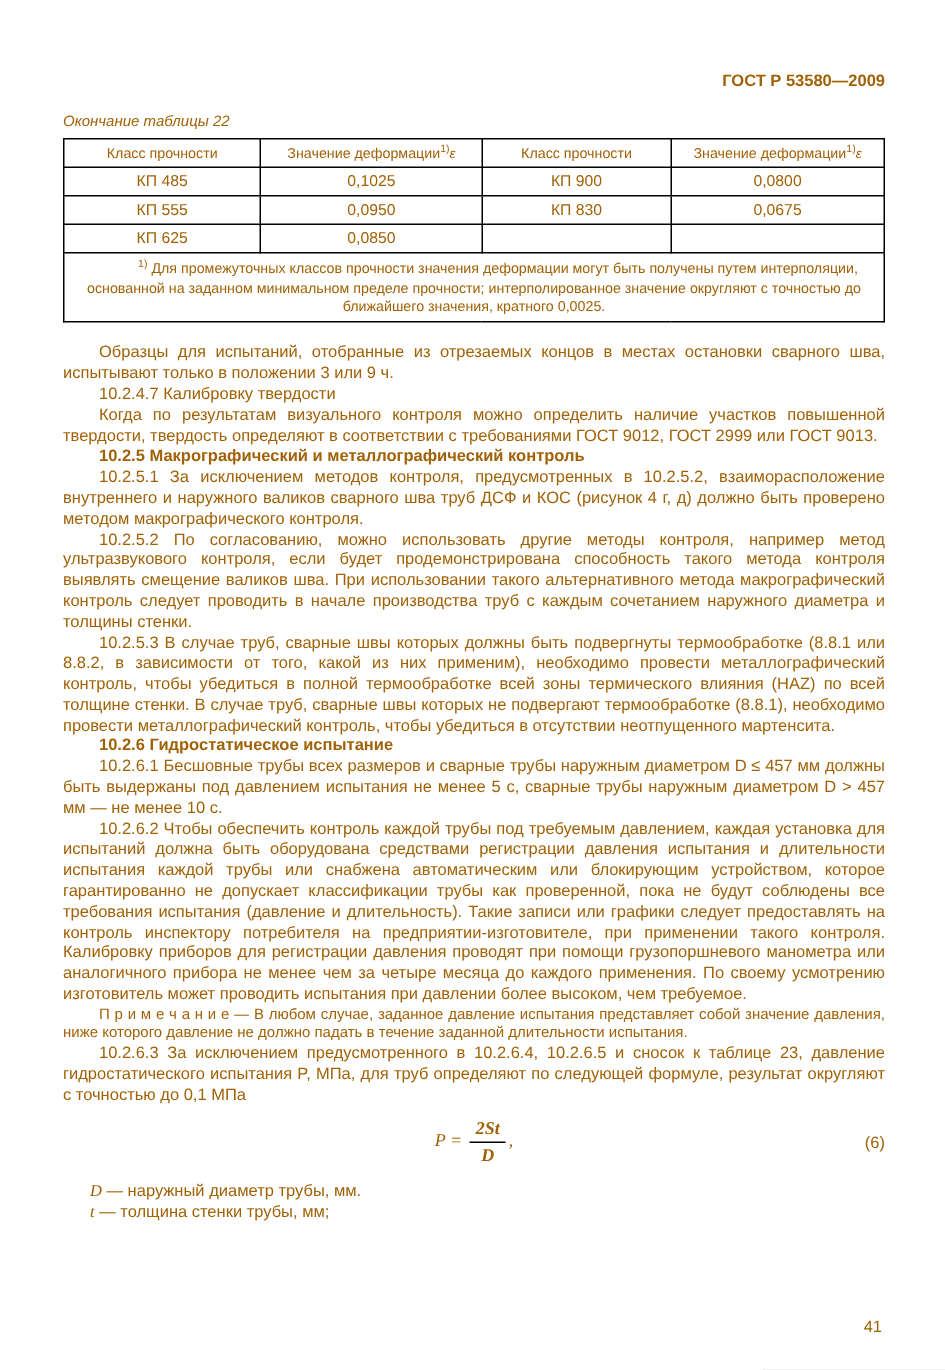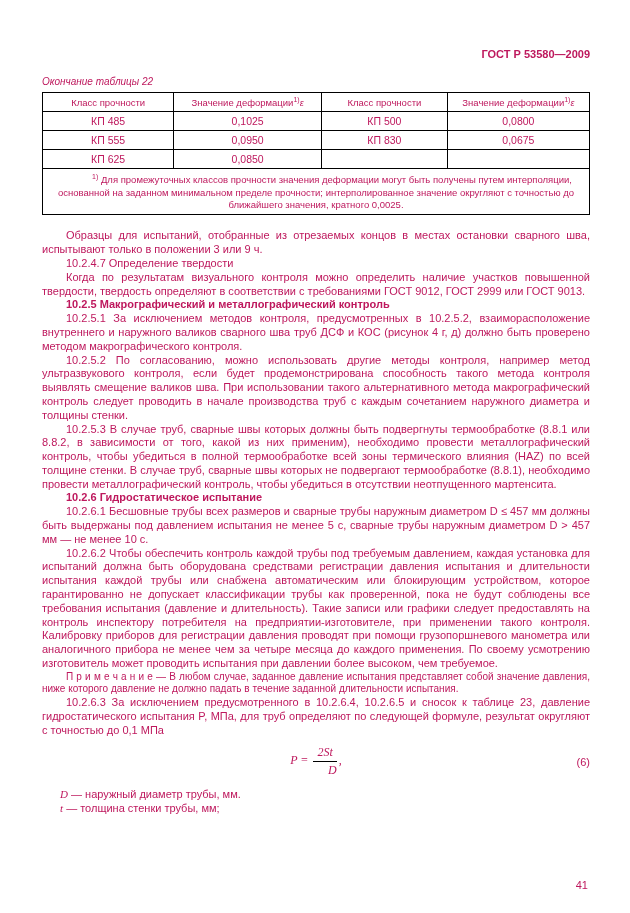--- a/index.html
+++ b/index.html
@@ -3,21 +3,21 @@
 <meta charset="utf-8">
 <style>
   * { margin: 0; padding: 0; box-sizing: border-box; }
   html, body { background: #e8e8e8; }
   .page {
     position: relative;
     width: 630px;
     height: 913px;
     background: #ffffff;
     font-family: "Liberation Sans", sans-serif;
-    color: #be185d;
+    color: #a16207;
     overflow: hidden;
   }
   .content {
     position: absolute;
     left: 42px;
     top: 48px;
     width: 548px;
   }
   .doc-header {
     text-align: right;
@@ -71,23 +71,24 @@
   }
   .formula-row {
     position: relative;
     margin: 8px 0 10px 0;
     text-align: center;
     font-size: 12px;
   }
   .formula { display: inline-block; font-style: italic; font-family: "Liberation Serif", serif; }
   .frac {
     display: inline-block;
-    text-align: right;
+    text-align: center;
     vertical-align: middle;
     margin: 0 2px;
+    font-weight: bold;
   }
   .frac .num { display: block; border-bottom: 1px solid #000; padding: 0 4px 1px 4px; }
   .frac .den { display: block; padding-top: 1px; }
   .eq-number {
     position: absolute;
     right: 0;
     top: 50%;
     transform: translateY(-50%);
     font-style: normal;
     font-size: 11px;
@@ -124,21 +125,21 @@
       <tbody>
           <tr>
         <th><span>Класс прочности</span></th>
         <th><span>Значение деформации</span><sup>1)</sup><span class="eps">ε</span></th>
         <th><span>Класс прочности</span></th>
         <th><span>Значение деформации</span><sup>1)</sup><span class="eps">ε</span></th>
       </tr>
       <tr>
         <td>КП 485</td>
         <td>0,1025</td>
-        <td>КП 500</td>
+        <td>КП 900</td>
         <td>0,0800</td>
       </tr>
       <tr>
         <td>КП 555</td>
         <td>0,0950</td>
         <td>КП 830</td>
         <td>0,0675</td>
       </tr>
       <tr>
         <td>КП 625</td>
@@ -147,21 +148,21 @@
         <td></td>
       </tr>
       <tr>
         <td class="footnote-cell" colspan="4"><span class="fn-indent"></span><sup>1)</sup><span class="fn-body"> Для промежуточных классов прочности значения деформации могут быть получены путем интерполяции, основанной на заданном минимальном пределе прочности; интерполированное значение округляют с точностью до ближайшего значения, кратного 0,0025.</span></td>
       </tr>
     </tbody>
       </table>
 
     <div class="body-text">
       <p>Образцы для испытаний, отобранные из отрезаемых концов в местах остановки сварного шва, испытывают только в положении 3 или 9 ч.</p>
-      <p>10.2.4.7 Определение твердости</p>
+      <p>10.2.4.7 Калибровку твердости</p>
       <p>Когда по результатам визуального контроля можно определить наличие участков повышенной твердости, твердость определяют в соответствии с требованиями ГОСТ 9012, ГОСТ 2999 или ГОСТ 9013.</p>
       <p class="bold">10.2.5 Макрографический и металлографический контроль</p>
       <p>10.2.5.1 За исключением методов контроля, предусмотренных в 10.2.5.2, взаиморасположение внутреннего и наружного валиков сварного шва труб ДСФ и КОС (рисунок 4 г, д) должно быть проверено методом макрографического контроля.</p>
       <p>10.2.5.2 По согласованию, можно использовать другие методы контроля, например метод ультразвукового контроля, если будет продемонстрирована способность такого метода контроля выявлять смещение валиков шва. При использовании такого альтернативного метода макрографический контроль следует проводить в начале производства труб с каждым сочетанием наружного диаметра и толщины стенки.</p>
       <p>10.2.5.3 В случае труб, сварные швы которых должны быть подвергнуты термообработке (8.8.1 или 8.8.2, в зависимости от того, какой из них применим), необходимо провести металлографический контроль, чтобы убедиться в полной термообработке всей зоны термического влияния (HAZ) по всей толщине стенки. В случае труб, сварные швы которых не подвергают термообработке (8.8.1), необходимо провести металлографический контроль, чтобы убедиться в отсутствии неотпущенного мартенсита.</p>
       <p class="bold">10.2.6 Гидростатическое испытание</p>
       <p>10.2.6.1 Бесшовные трубы всех размеров и сварные трубы наружным диаметром D ≤ 457 мм должны быть выдержаны под давлением испытания не менее 5 с, сварные трубы наружным диаметром D &gt; 457 мм — не менее 10 с.</p>
       <p>10.2.6.2 Чтобы обеспечить контроль каждой трубы под требуемым давлением, каждая установка для испытаний должна быть оборудована средствами регистрации давления испытания и длительности испытания каждой трубы или снабжена автоматическим или блокирующим устройством, которое гарантированно не допускает классификации трубы как проверенной, пока не будут соблюдены все требования испытания (давление и длительность). Такие записи или графики следует предоставлять на контроль инспектору потребителя на предприятии-изготовителе, при применении такого контроля. Калибровку приборов для регистрации давления проводят при помощи грузопоршневого манометра или аналогичного прибора не менее чем за четыре месяца до каждого применения. По своему усмотрению изготовитель может проводить испытания при давлении более высоком, чем требуемое.</p>
       <p class="note">П р и м е ч а н и е — В любом случае, заданное давление испытания представляет собой значение давления, ниже которого давление не должно падать в течение заданной длительности испытания.</p>
       <p>10.2.6.3 За исключением предусмотренного в 10.2.6.4, 10.2.6.5 и сносок к таблице 23, давление гидростатического испытания P, МПа, для труб определяют по следующей формуле, результат округляют с точностью до 0,1 МПа</p>

